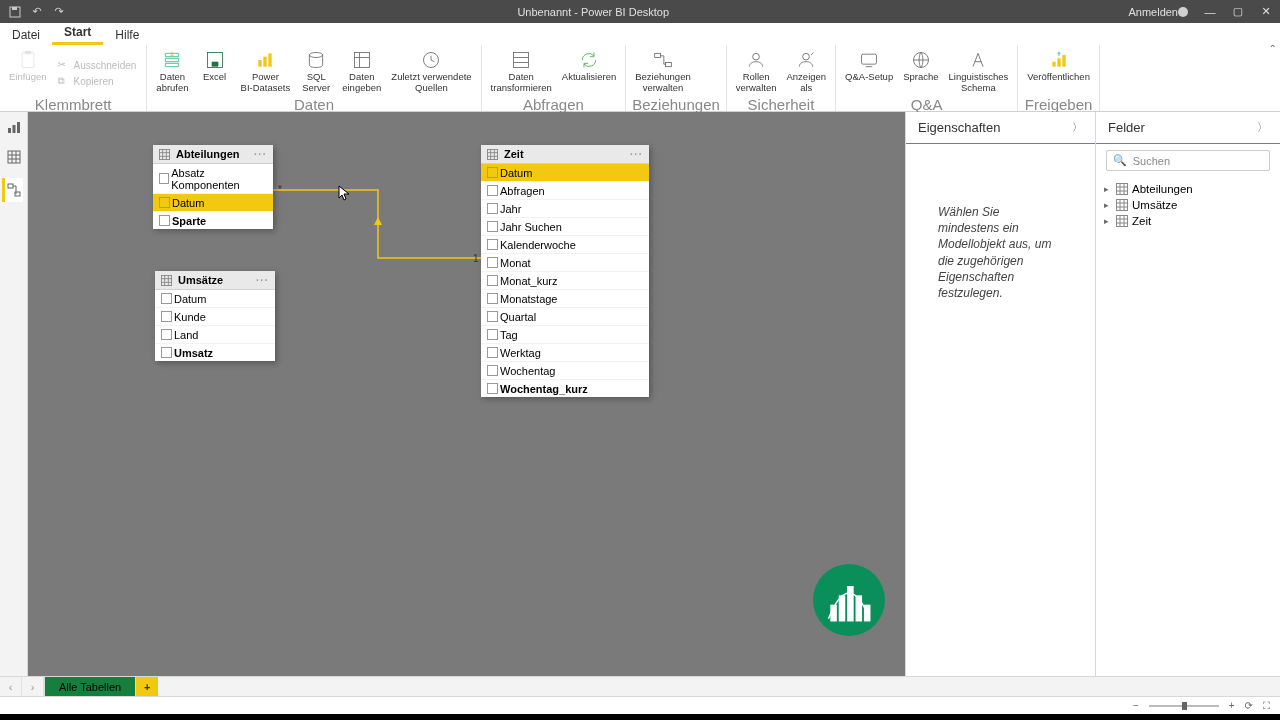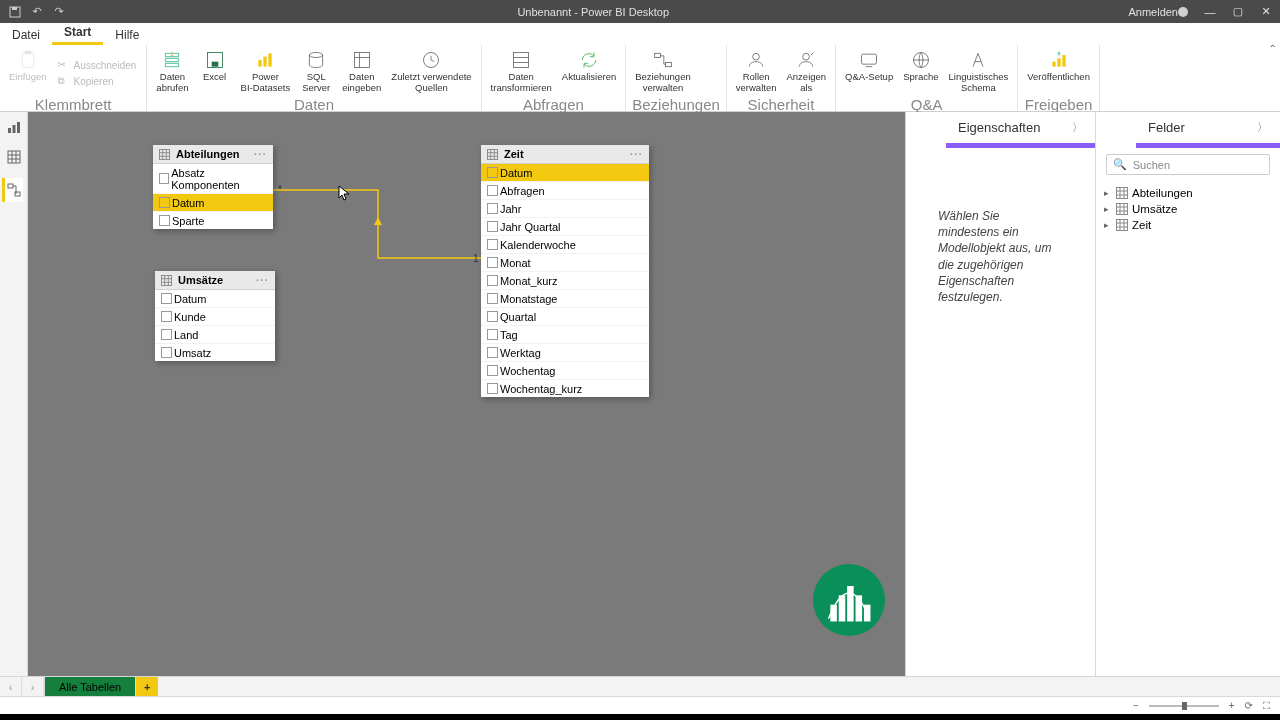--- a/index.html
+++ b/index.html
@@ -43,33 +43,33 @@
 .canvas { flex: 1; background: #7a7a7a; position: relative; overflow: hidden; }
 
 .collapse-caret { position:absolute; top:-2px; right:3px; font-size:10px; color:#666; cursor:pointer; }
 
 
 .tbl-card { position: absolute; background: #fff; box-shadow: 2px 2px 6px rgba(0,0,0,0.3); font-size: 11px; }
 .tbl-header { background: #e9e9e9; border-bottom: 1px solid #d0d0d0; padding: 3px 6px; font-weight: 600; display: flex; align-items: center; gap: 6px; position: relative; }
 .tbl-header .dots { position: absolute; right: 6px; color: #999; letter-spacing: 1px; font-size: 10px; }
 .tbl-row { padding: 2.5px 6px; display: flex; align-items: center; gap: 2px; border-bottom: 1px solid #f2f2f2; }
 .tbl-row.sel { background: #f2c811; }
-.tbl-row:last-child { border-bottom: none; }
+.tbl-row:last-child { border-bottom: none; font-weight: bold; }
 .fld-icon { width: 11px; height: 11px; border: 1px solid #999; display: inline-block; }
 .tbl-icon { width: 11px; height: 11px; }
 
 
 .rel-svg { position: absolute; pointer-events: none; }
 
 
 .cursor { position: absolute; width:16px; height:16px; }
 
 
 .pane { background: #fff; border-left: 1px solid #d8d8d8; display: flex; flex-direction: column; }
-.pane-header { padding: 8px 12px; font-size: 13px; color: #333; display: flex; align-items: flex-start; justify-content: space-between; border-bottom: 5px solid #8b5cf6; margin-left: 40px; }
+.pane-header { padding: 8px 12px; font-size: 13px; color: #333; display: flex; align-items: flex-start; justify-content: space-between; border-bottom: 1px solid #8b5cf6; }
 .pane-header .chev { font-size: 11px; color: #666; }
 .pane.props { width: 190px; }
 .pane.fields { width: 185px; }
 .props-body { padding: 60px 32px; font-size: 12px; color: #444; line-height: 1.35; font-style: italic; }
 .search-box { margin: 6px 10px; border: 1px solid #ccc; border-radius: 2px; padding: 3px 6px; font-size: 11px; color: #888; display: flex; align-items: center; gap: 6px; }
 .field-tree { padding: 4px 6px; font-size: 11.5px; }
 .field-node { display: flex; align-items: center; gap: 4px; padding: 2px 2px; cursor: pointer; }
 .field-node .caret { width: 8px; font-size: 9px; color: #666; }
 
 
@@ -435,21 +435,21 @@
         <div class="tbl-row">
           <span class="fld-icon"></span>
           <span>Abfragen</span>
         </div>
         <div class="tbl-row">
           <span class="fld-icon"></span>
           <span>Jahr</span>
         </div>
         <div class="tbl-row">
           <span class="fld-icon"></span>
-          <span>Jahr Quartal</span>
+          <span>Jahr Suchen</span>
         </div>
         <div class="tbl-row">
           <span class="fld-icon"></span>
           <span>Kalenderwoche</span>
         </div>
         <div class="tbl-row">
           <span class="fld-icon"></span>
           <span>Monat</span>
         </div>
         <div class="tbl-row">

